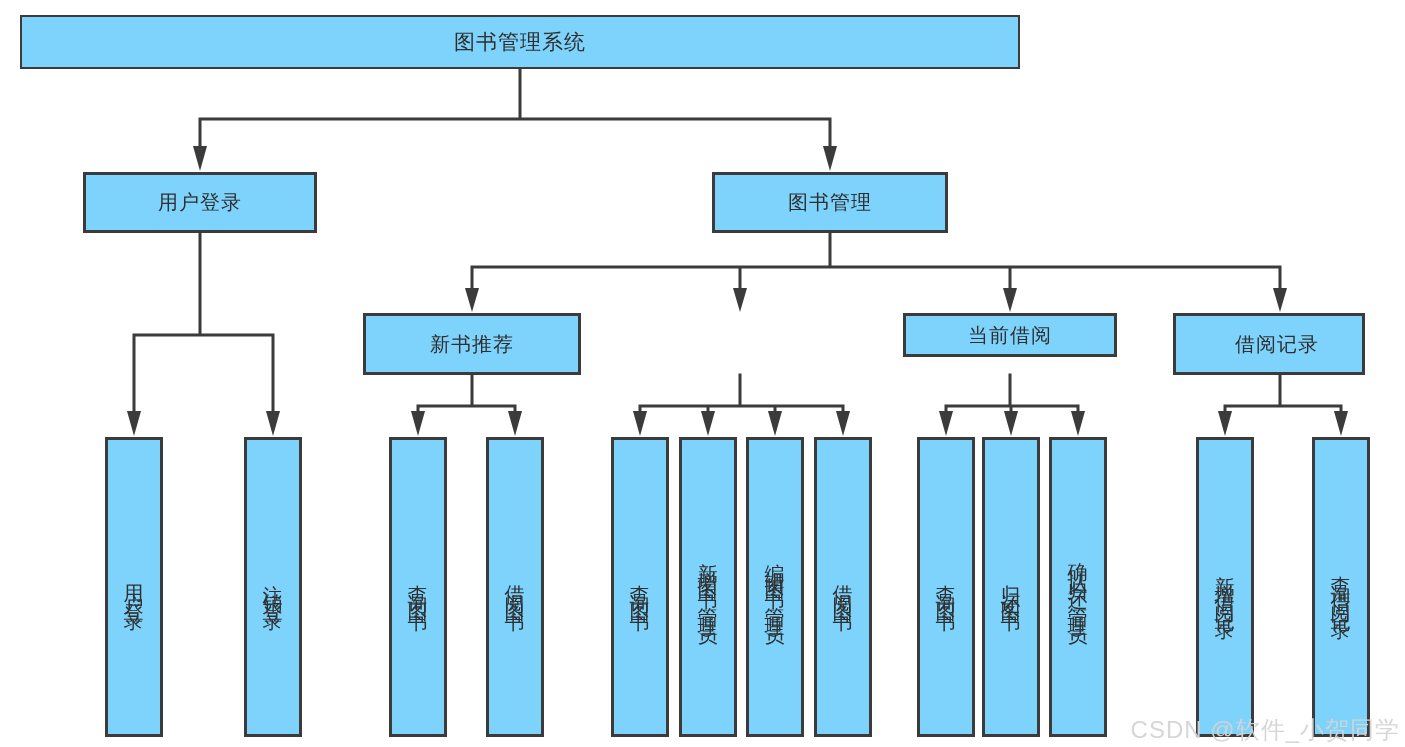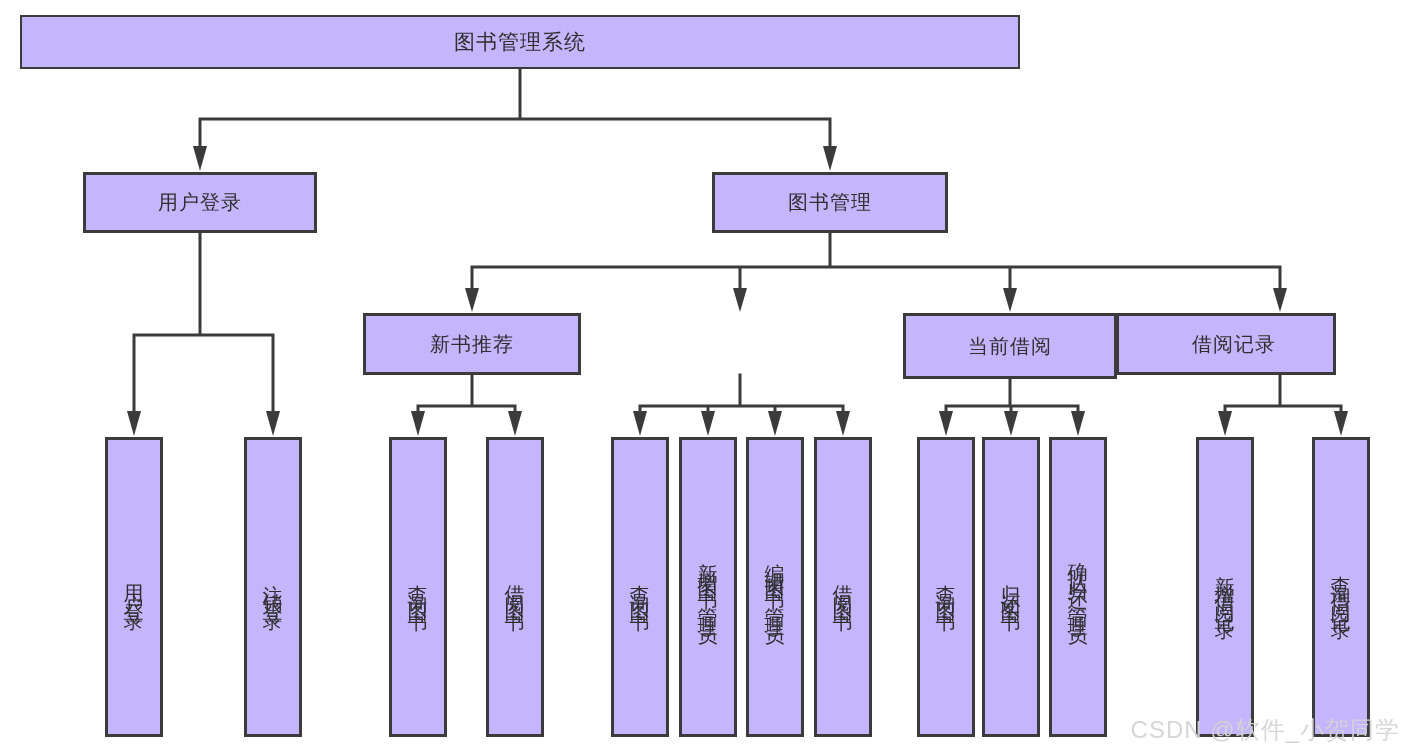--- a/index.html
+++ b/index.html
@@ -17,21 +17,21 @@
   }
   svg.connectors {
     position: absolute;
     left: 0;
     top: 0;
     z-index: 1;
   }
   .box {
     position: absolute;
     box-sizing: border-box;
-    background: #c4b5fd;
+    background: #7dd3fc;
     border: 3px solid #3b3b3b;
     color: #2f2f2f;
     z-index: 2;
   }
   .box.h {
     display: flex;
     align-items: center;
     justify-content: center;
     font-size: 20px;
     letter-spacing: 1px;
@@ -108,22 +108,22 @@
 
   <div class="box h root" style="left:20px; top:15px; width:1000px; height:54px;">图书管理系统</div>
 
   <div class="box h" style="left:83px; top:172px; width:234px; height:61px;">用户登录</div>
   <div class="box h" style="left:712px; top:172px; width:236px; height:61px;font-family:Liberation Mono, monospace;">图书管理</div>
 
   <div class="box v" style="left:105px;">用户登录</div>
   <div class="box v" style="left:244px;">注销登录</div>
 
   <div class="box h" style="left:363px; top:313px; width:218px; height:62px;font-family:Liberation Mono, monospace;">新书推荐</div>
-  <div class="box h" style="left:903px; top:313px; width:214px; height:66px;">当前借阅</div>
-  <div class="box h" style="left:1116px; top:313px; width:220px; height:62px;padding-left:16px;">借阅记录</div>
+  <div class="box h" style="left:903px; top:313px; width:214px; height:44px;">当前借阅</div>
+  <div class="box h" style="left:1173px; top:313px; width:192px; height:62px;padding-left:16px;">借阅记录</div>
 
   <div class="box v" style="left:389px;">查询图书</div>
   <div class="box v" style="left:486px;">借阅图书</div>
 
   <div class="box v" style="left:611px;">查询图书</div>
   <div class="box v" style="left:679px;">新增图书（管理员）</div>
   <div class="box v" style="left:746px;">编辑图书（管理员）</div>
   <div class="box v" style="left:814px;">借阅图书</div>
 
   <div class="box v" style="left:917px;">查询图书</div>

